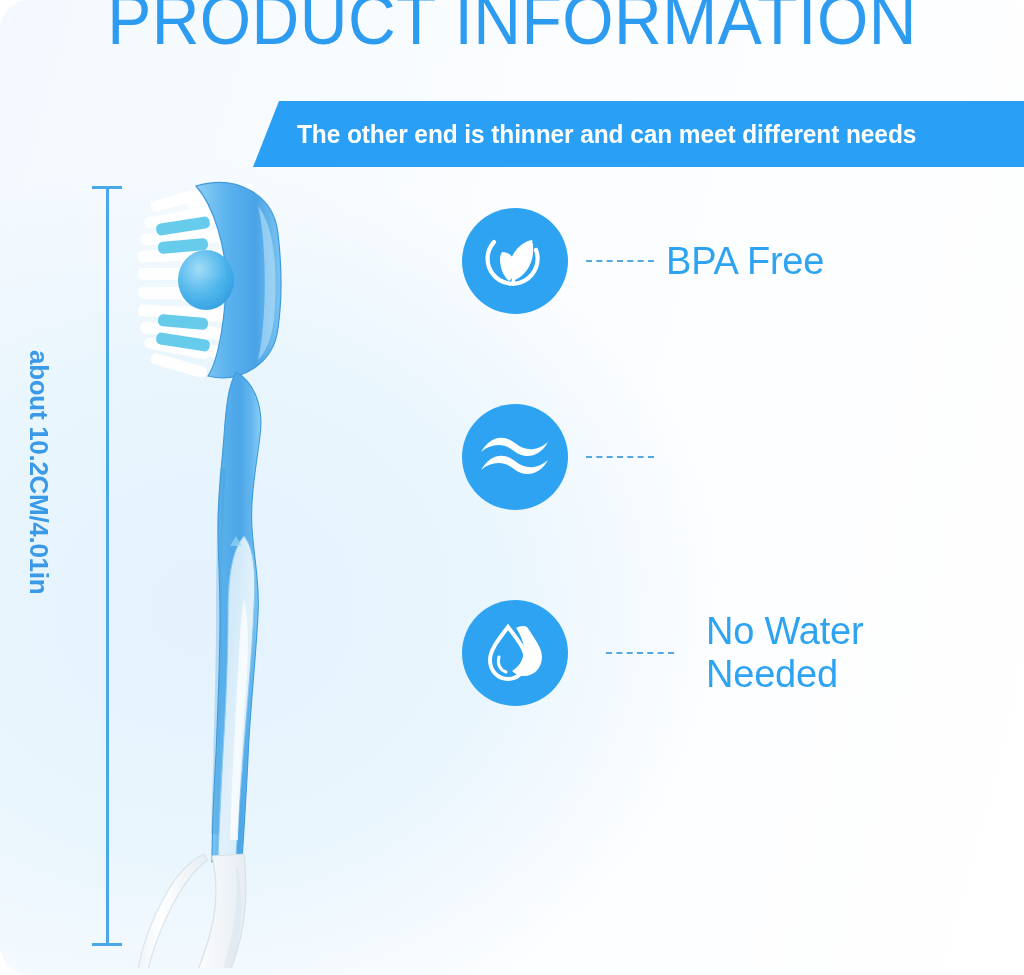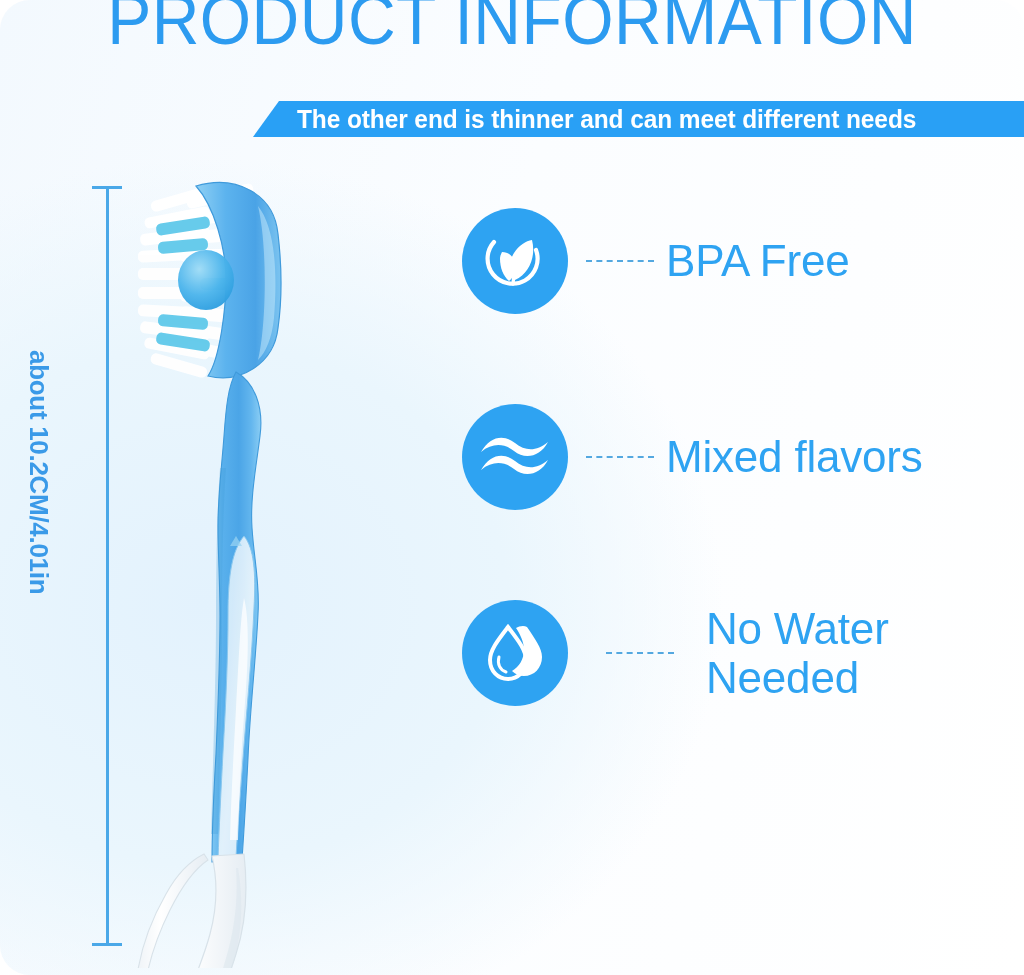--- a/index.html
+++ b/index.html
@@ -42,21 +42,21 @@
     transform-origin: 50% 0;
     white-space: nowrap;
   }
 
   
   .banner {
     position: absolute;
     top: 101px;
     left: 253px;
     width: 771px;
-    height: 36px;
+    height: 66px;
     background: #29a0f5;
     clip-path: polygon(26px 0, 100% 0, 100% 100%, 0 100%);
     display: flex;
     align-items: center;
   }
   .banner-text {
     margin-left: 44px;
     color: #ffffff;
     font-size: 25.5px;
     font-weight: 700;
@@ -146,21 +146,21 @@
   .connector {
     flex: 0 0 68px;
     height: 2px;
     margin-left: 18px;
     margin-right: 12px;
     border-top: 2px dashed #54a8e0;
   }
 
   .feature-label {
     color: #2ea3f2;
-    font-size: 44px;
+    font-size: 38px;
     line-height: 1.12;
     font-weight: 400;
     letter-spacing: -0.2px;
     white-space: pre-line;
   }
 </style>
 </head>
 <body>
 
 <div class="poster">
@@ -345,21 +345,20 @@
     <div class="feature">
       <div class="icon-circle">
         <svg width="74" height="54" viewBox="0 0 74 54" xmlns="http://www.w3.org/2000/svg">
           <path d="M 3 22 C 12 6, 26 4, 37 13 C 47 21, 58 22, 70 12
                    C 62 27, 47 30, 36 21 C 26 13, 14 13, 3 22 Z" fill="#ffffff"></path>
           <path d="M 3 40 C 12 24, 26 22, 37 31 C 47 39, 58 40, 70 30
                    C 62 45, 47 48, 36 39 C 26 31, 14 31, 3 40 Z" fill="#ffffff"></path>
         </svg>
       </div>
       <div class="connector"></div>
-      <div class="feature-label">Mixed flavors</div>
     </div>
 
 
     <div class="feature">
       <div class="icon-circle">
         <svg width="68" height="68" viewBox="0 0 68 68" xmlns="http://www.w3.org/2000/svg">
           <path d="M 46 8 C 54 20, 61 29, 61 38 C 61 49, 53 57, 43 57
                    C 38 57, 34 55, 31 52 C 38 48, 43 40, 43 31
                    C 43 23, 39 15, 35 9 C 38 7, 43 6, 46 8 Z" fill="#ffffff"></path>
           <path d="M 27 8 C 37 21, 45 31, 45 41 C 45 52, 37 60, 27 60

